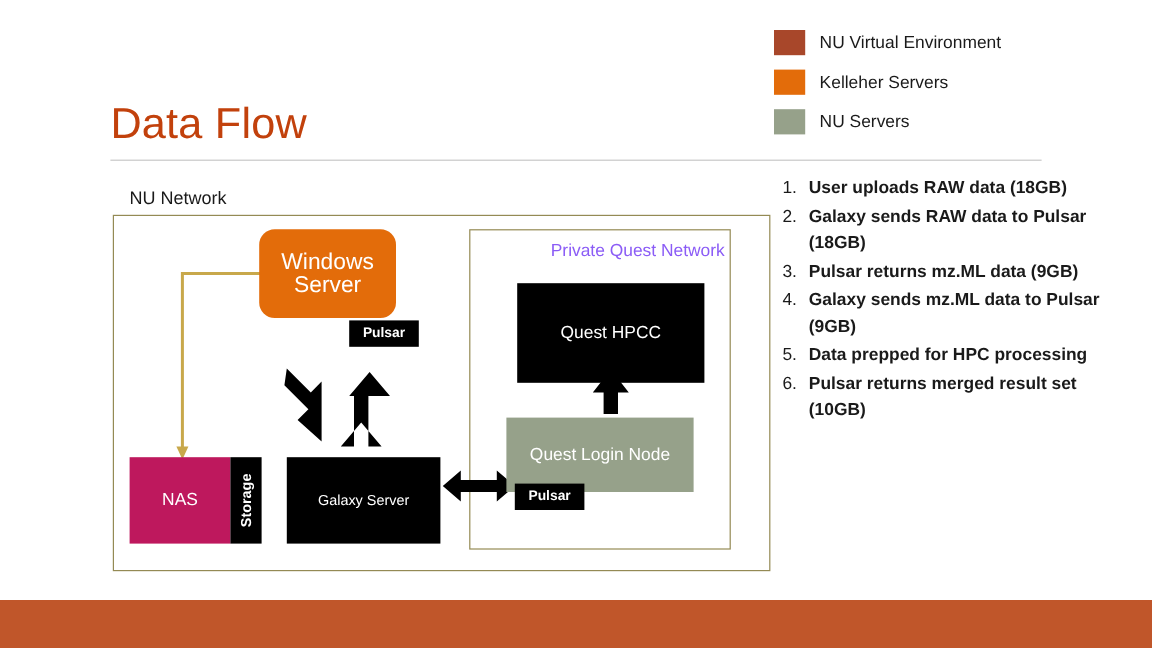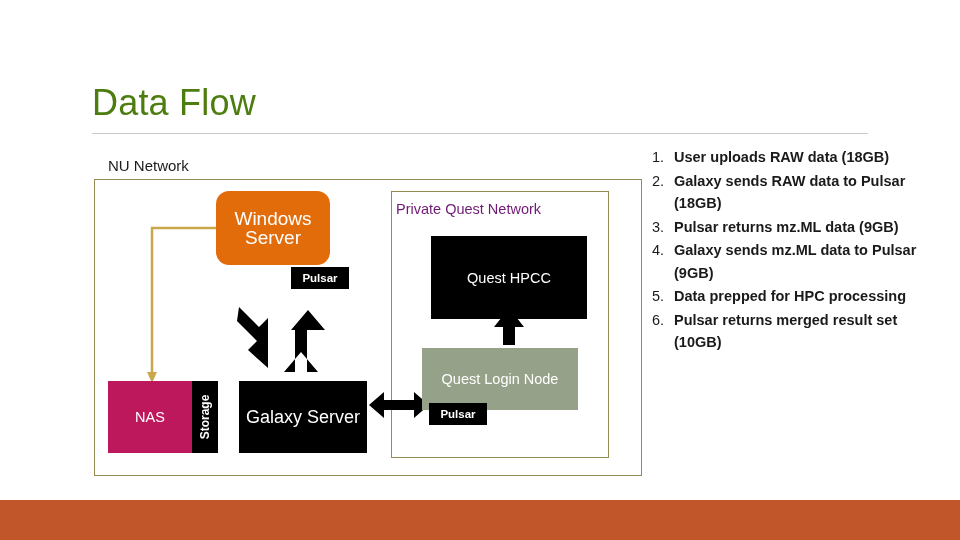--- a/index.html
+++ b/index.html
@@ -19,21 +19,21 @@
     left: 0; top: 0;
     width: 960px; height: 540px;
   }
 
   
   .title {
     position: absolute;
     left: 92px;
     top: 82px;
     font-size: 36px;
-    color: #4d7c0f;
+    color: #c2410c;
     font-weight: 400;
     letter-spacing: 0.2px;
     white-space: nowrap;
   }
   .title-rule {
     position: absolute;
     left: 92px;
     top: 133px;
     width: 776px;
     height: 1px;
@@ -121,23 +121,23 @@
     width: 218px;
     height: 267px;
     border: 1px solid #948a54;
     box-sizing: border-box;
   }
   .private-label {
     position: absolute;
     left: 396px;
     top: 201px;
     width: 208px;
-    text-align: left;
-    font-size: 14.5px;
-    color: #701a75;
+    text-align: right;
+    font-size: 14.5px;
+    color: #8b5cf6;
   }
 
   .node {
     position: absolute;
     box-sizing: border-box;
     display: flex;
     align-items: center;
     justify-content: center;
     text-align: center;
     color: #ffffff;
@@ -171,21 +171,21 @@
     font-weight: bold;
   }
   .node-storage span {
     transform: rotate(-90deg);
     white-space: nowrap;
   }
   .node-galaxy {
     left: 239px; top: 381px;
     width: 128px; height: 72px;
     background: #000000;
-    font-size: 18px;
+    font-size: 12px;
   }
   .node-hpcc {
     left: 431px; top: 236px;
     width: 156px; height: 83px;
     background: #000000;
     font-size: 14.5px;
   }
   .node-login {
     left: 422px; top: 348px;
     width: 156px; height: 62px;
@@ -219,20 +219,34 @@
   }
 </style>
 </head>
 <body>
 
 <div class="slide">
 
   <div class="title">Data Flow</div>
   <div class="title-rule"></div>
 
+  <div class="legend">
+    <div class="legend-row">
+      <div class="legend-swatch" style="background:#a8472a;"></div>
+      <div class="legend-label">NU Virtual Environment</div>
+    </div>
+    <div class="legend-row">
+      <div class="legend-swatch" style="background:#e36c0a;"></div>
+      <div class="legend-label">Kelleher Servers</div>
+    </div>
+    <div class="legend-row">
+      <div class="legend-swatch" style="background:#96a18a;"></div>
+      <div class="legend-label">NU Servers</div>
+    </div>
+  </div>
 
   <div class="steps">
     <div class="step-row">
       <div class="step-num">1.</div>
       <div class="step-text">User uploads RAW data (18GB)</div>
     </div>
     <div class="step-row">
       <div class="step-num">2.</div>
       <div class="step-text">Galaxy sends RAW data to Pulsar (18GB)</div>
     </div>

